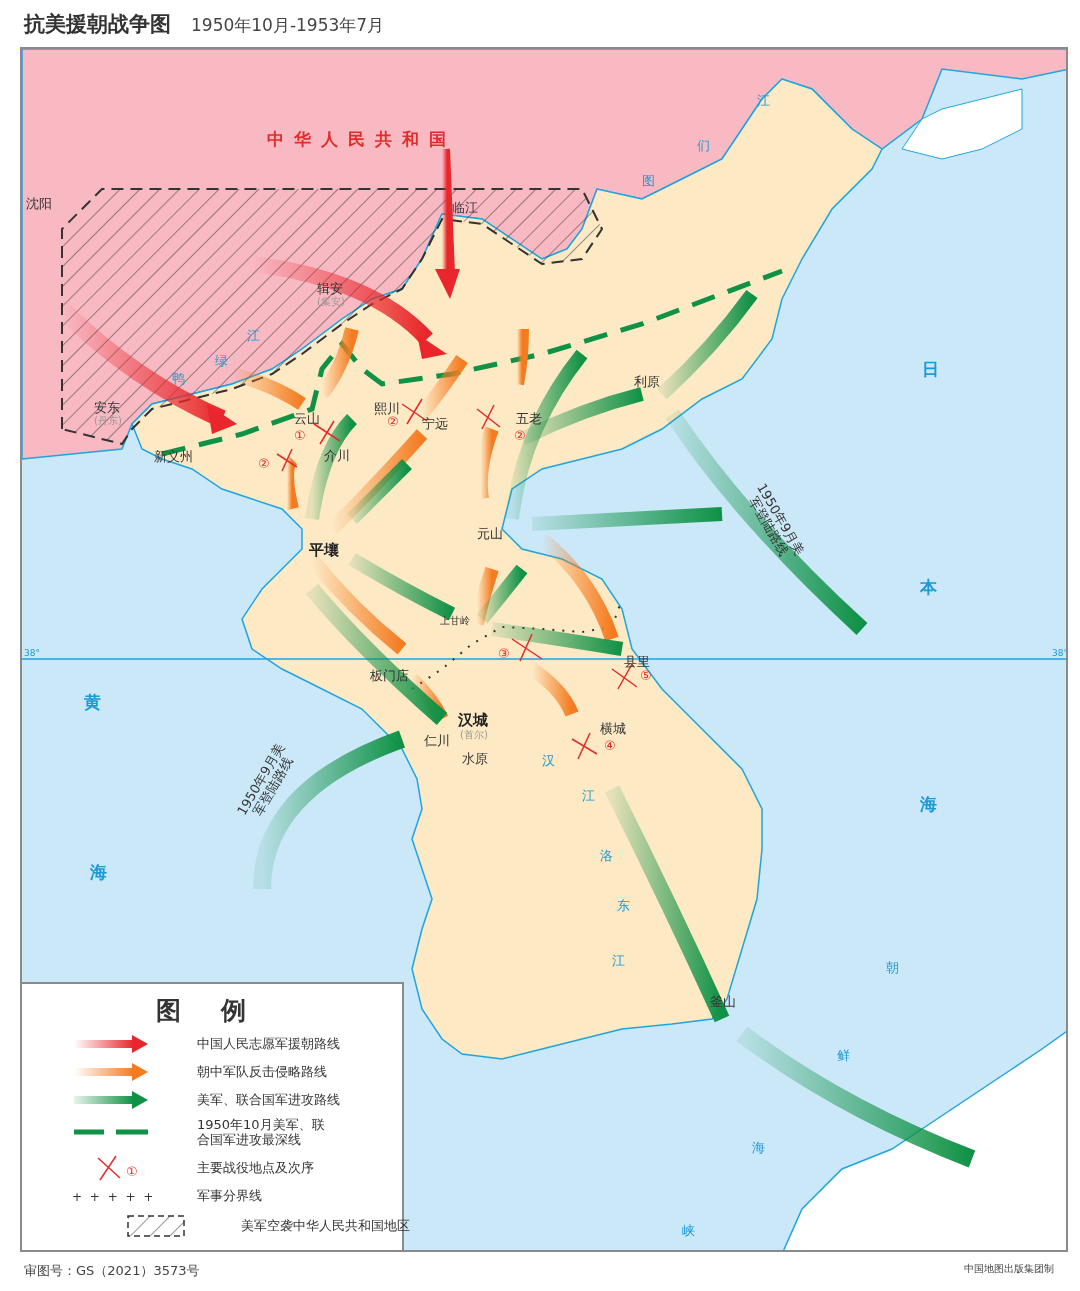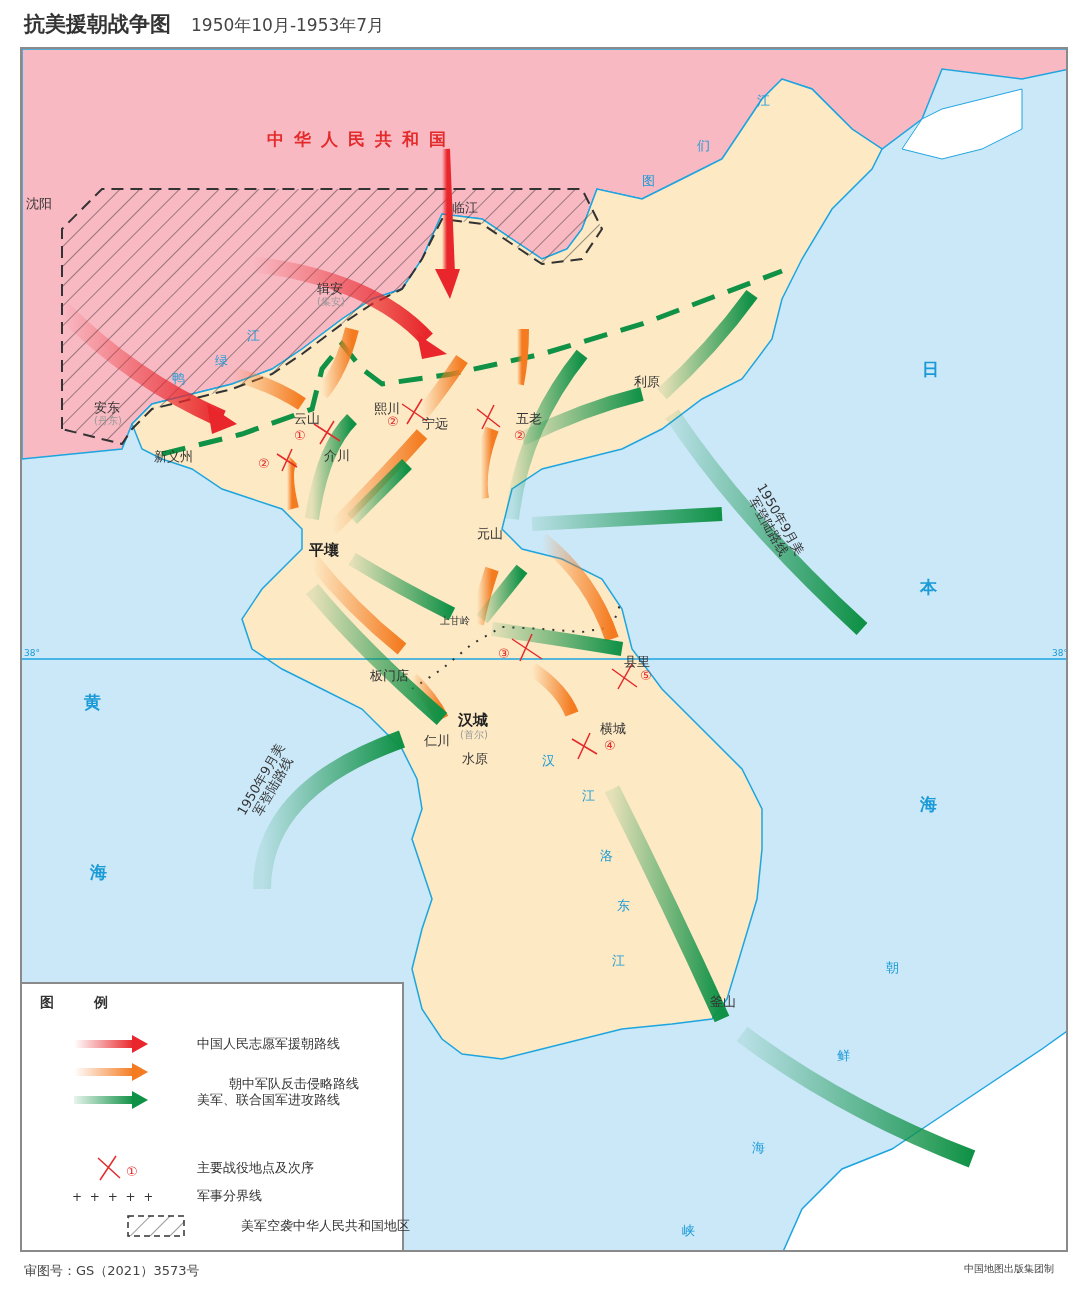--- a/index.html
+++ b/index.html
@@ -4,21 +4,21 @@
 <style>
   * { box-sizing: border-box; margin: 0; padding: 0; }
   html, body { width: 1080px; height: 1291px; background: #ffffff; overflow: hidden; }
   body { font-family: "DejaVu Sans", "Liberation Sans", sans-serif; position: relative; }
   .title-bar { position: absolute; left: 24px; top: 10px; height: 34px; display: flex; align-items: baseline; }
   .title-main { font-size: 21px; font-weight: bold; color: #333; letter-spacing: 0px; }
   .title-sub { font-size: 17px; color: #444; margin-left: 20px; }
   .map-frame { position: absolute; left: 20px; top: 47px; width: 1048px; height: 1205px; border: 2px solid #8a8a8a; overflow: hidden; background: #cbe8f8; }
   .map-svg { position: absolute; left: 0; top: 0; }
   .legend { position: absolute; left: 0; top: 933px; width: 382px; height: 272px; background: #ffffff; border-right: 2px solid #8a8a8a; border-top: 2px solid #8a8a8a; }
-  .legend-title { position: absolute; left: 0; width: 100%; top: 10px; font-size: 14px; font-weight: bold; color: #333; letter-spacing: 40px; padding-left: 18px; }
+  .legend-title { position: absolute; left: 0; width: 100%; top: 10px; text-align: center; font-size: 25px; font-weight: bold; color: #333; letter-spacing: 40px; padding-left: 18px; }
   .legend-row { position: absolute; left: 0; width: 100%; height: 28px; }
   .legend-sym { position: absolute; left: 48px; width: 82px; height: 28px; }
   .legend-label { position: absolute; left: 175px; font-size: 13px; color: #333; line-height: 15px; white-space: pre-line; }
   .footer-left { position: absolute; left: 24px; top: 1262px; font-size: 13px; color: #444; }
   .footer-right { position: absolute; right: 26px; top: 1262px; font-size: 10px; color: #444; }
   .lbl { position: absolute; white-space: nowrap; line-height: 1; }
   .city { font-size: 13px; color: #333; }
   .city-big { font-size: 15px; color: #222; font-weight: bold; }
   .old-name { font-size: 10px; color: #999; }
   .sea { font-size: 17px; color: #1a9ad6; font-weight: bold; }
@@ -201,35 +201,43 @@
       <svg class="legend-sym" viewBox="0 0 82 28">
           <defs>
             <linearGradient id="lo" x1="0" x2="1">
               <stop offset="0" stop-color="#f47b20" stop-opacity="0"></stop>
               <stop offset="1" stop-color="#f47b20"></stop>
             </linearGradient>
           </defs>
           <rect x="4" y="10" width="60" height="8" fill="url(#lo)"></rect>
           <polygon points="62,5 78,14 62,23" fill="#f47b20"></polygon>
         </svg>
-      <div class="legend-label" style="top:18px;margin-left:32px;">朝中军队反击侵略路线</div>
+      <div class="legend-label" style="top:6px;">朝中军队反击侵略路线</div>
     </div>
     <div class="legend-row" style="top:102px;">
       <svg class="legend-sym" viewBox="0 0 82 28">
           <defs>
             <linearGradient id="lg" x1="0" x2="1">
               <stop offset="0" stop-color="#0f9146" stop-opacity="0.1"></stop>
               <stop offset="1" stop-color="#0f9146"></stop>
             </linearGradient>
           </defs>
           <rect x="4" y="10" width="60" height="8" fill="url(#lg)"></rect>
           <polygon points="62,5 78,14 62,23" fill="#0f9146"></polygon>
         </svg>
       <div class="legend-label" style="top:6px;">美军、联合国军进攻路线</div>
     </div>
+    <div class="legend-row" style="top:134px;">
+      <svg class="legend-sym" viewBox="0 0 82 28">
+          <line x1="4" y1="14" x2="34" y2="14" stroke="#0f9146" stroke-width="5"></line>
+          <line x1="46" y1="14" x2="78" y2="14" stroke="#0f9146" stroke-width="5"></line>
+        </svg>
+      <div class="legend-label" style="top:-1px;">1950年10月美军、联
+合国军进攻最深线</div>
+    </div>
     <div class="legend-row" style="top:170px;">
       <svg class="legend-sym" viewBox="0 0 82 28">
           <path d="M28,4 L50,24 M46,2 L30,26" stroke="#e32b2b" stroke-width="1.5" fill="none"></path>
           <text x="56" y="22" fill="#e32b2b" font-size="13" font-family="DejaVu Sans, sans-serif">①</text>
         </svg>
       <div class="legend-label" style="top:6px;">主要战役地点及次序</div>
     </div>
     <div class="legend-row" style="top:198px;">
       <svg class="legend-sym" viewBox="0 0 82 28">
           <text x="2" y="19" fill="#333" font-size="12" font-family="DejaVu Sans, sans-serif" letter-spacing="2">+ + + + + + +</text>

